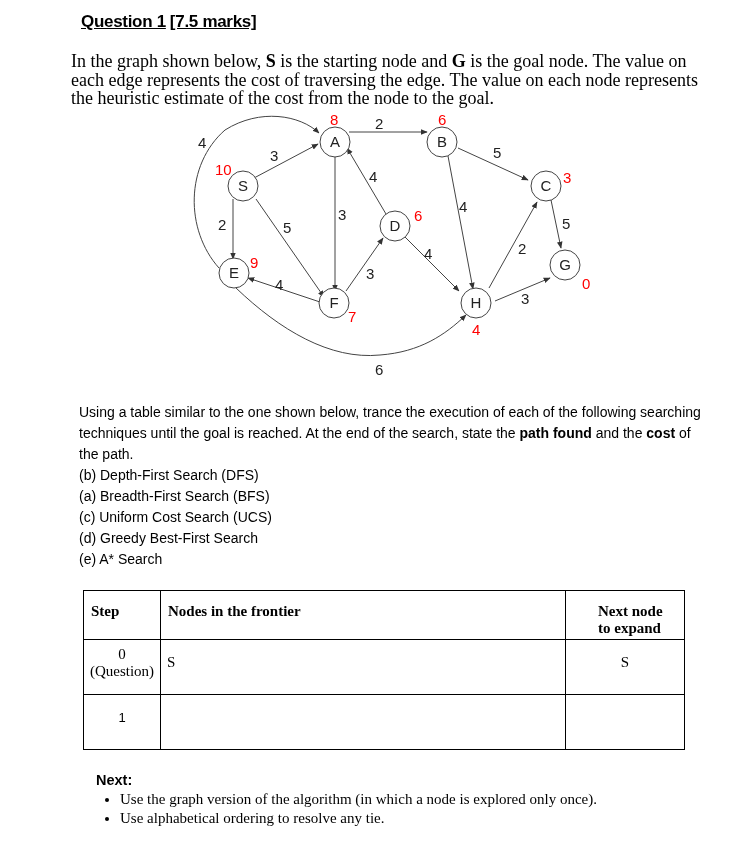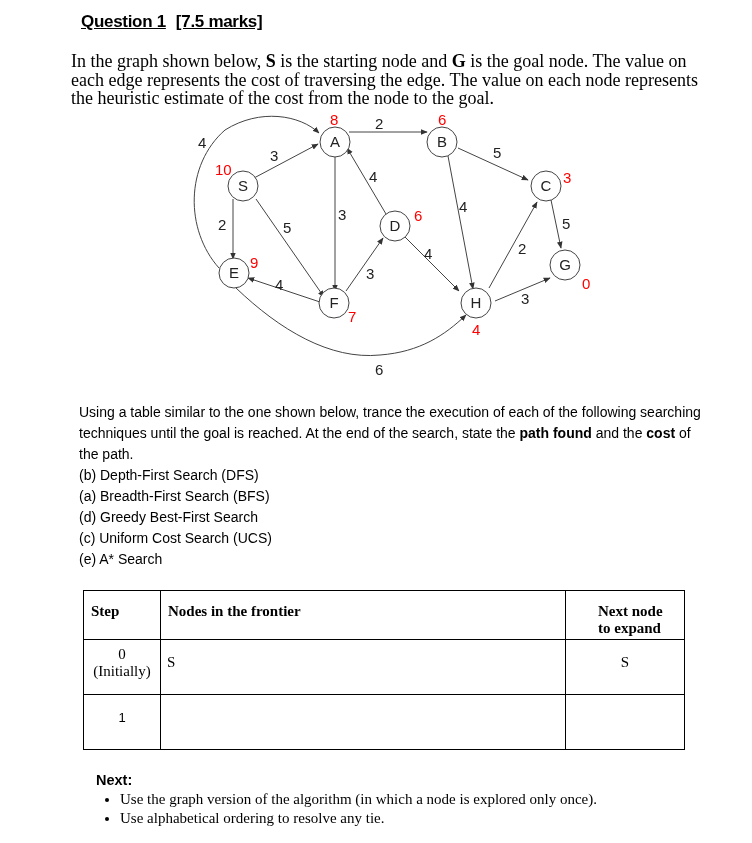--- a/index.html
+++ b/index.html
@@ -2,21 +2,21 @@
 <html><head>
 <meta charset="utf-8">
 <style>
   html, body { margin: 0; padding: 0; background: #ffffff; }
   body { width: 752px; height: 843px; position: relative; overflow: hidden; color: #000; }
   .title {
     position: absolute; left: 81px; top: 12px;
     font-family: "Liberation Sans", sans-serif; font-weight: bold; font-size: 17px;
     text-decoration: underline; letter-spacing: -0.3px;
   }
-  .title .marks { margin-left: 10px; text-align: right; }
+  .title .marks { margin-left: 4px; text-align: right; }
   .intro {
     position: absolute; left: 71px; top: 52px; width: 650px;
     font-family: "Liberation Serif", serif; font-size: 18px; line-height: 18.5px;
   }
   .intro b { font-weight: bold; }
   svg.graph { position: absolute; left: 0; top: 0; }
   .graph text { font-family: "Liberation Sans", sans-serif; }
   .instructions {
     position: absolute; left: 79px; top: 402px; width: 630px;
     font-family: "Liberation Sans", sans-serif; font-size: 14px; line-height: 21px;
@@ -148,37 +148,37 @@
   </g>
 </svg>
 
 <div class="instructions">
   <div>
     <span>Using a table similar to the one shown below, trance the execution of each of the following searching techniques until the goal is reached.  At the end of the search, state the </span><b>path found</b><span> and the </span><b>cost</b><span> of the path.</span>
   </div>
   <ol>
     <li>(b)  Depth-First Search (DFS)</li>
     <li>(a)  Breadth-First Search (BFS)</li>
+    <li>(c)  Uniform Cost Search (UCS)</li>
     <li>(d)  Greedy Best-First Search</li>
-    <li>(c)  Uniform Cost Search (UCS)</li>
     <li>(e)  A* Search</li>
   </ol>
 </div>
 
 <table class="trace">
   <tbody>
       <tr>
     <th class="step">Step</th>
     <th>Nodes in the frontier</th>
     <th class="next">Next node to expand</th>
   </tr>
   <tr>
     <td class="stepcell">
       <div>0</div>
-      <div>(Initially)</div>
+      <div>(Question)</div>
     </td>
     <td class="frontier">S</td>
     <td class="nextcell">S</td>
   </tr>
   <tr>
     <td class="stepcell step1">
       <div>1</div>
     </td>
     <td class="frontier"></td>
     <td class="nextcell"></td>

